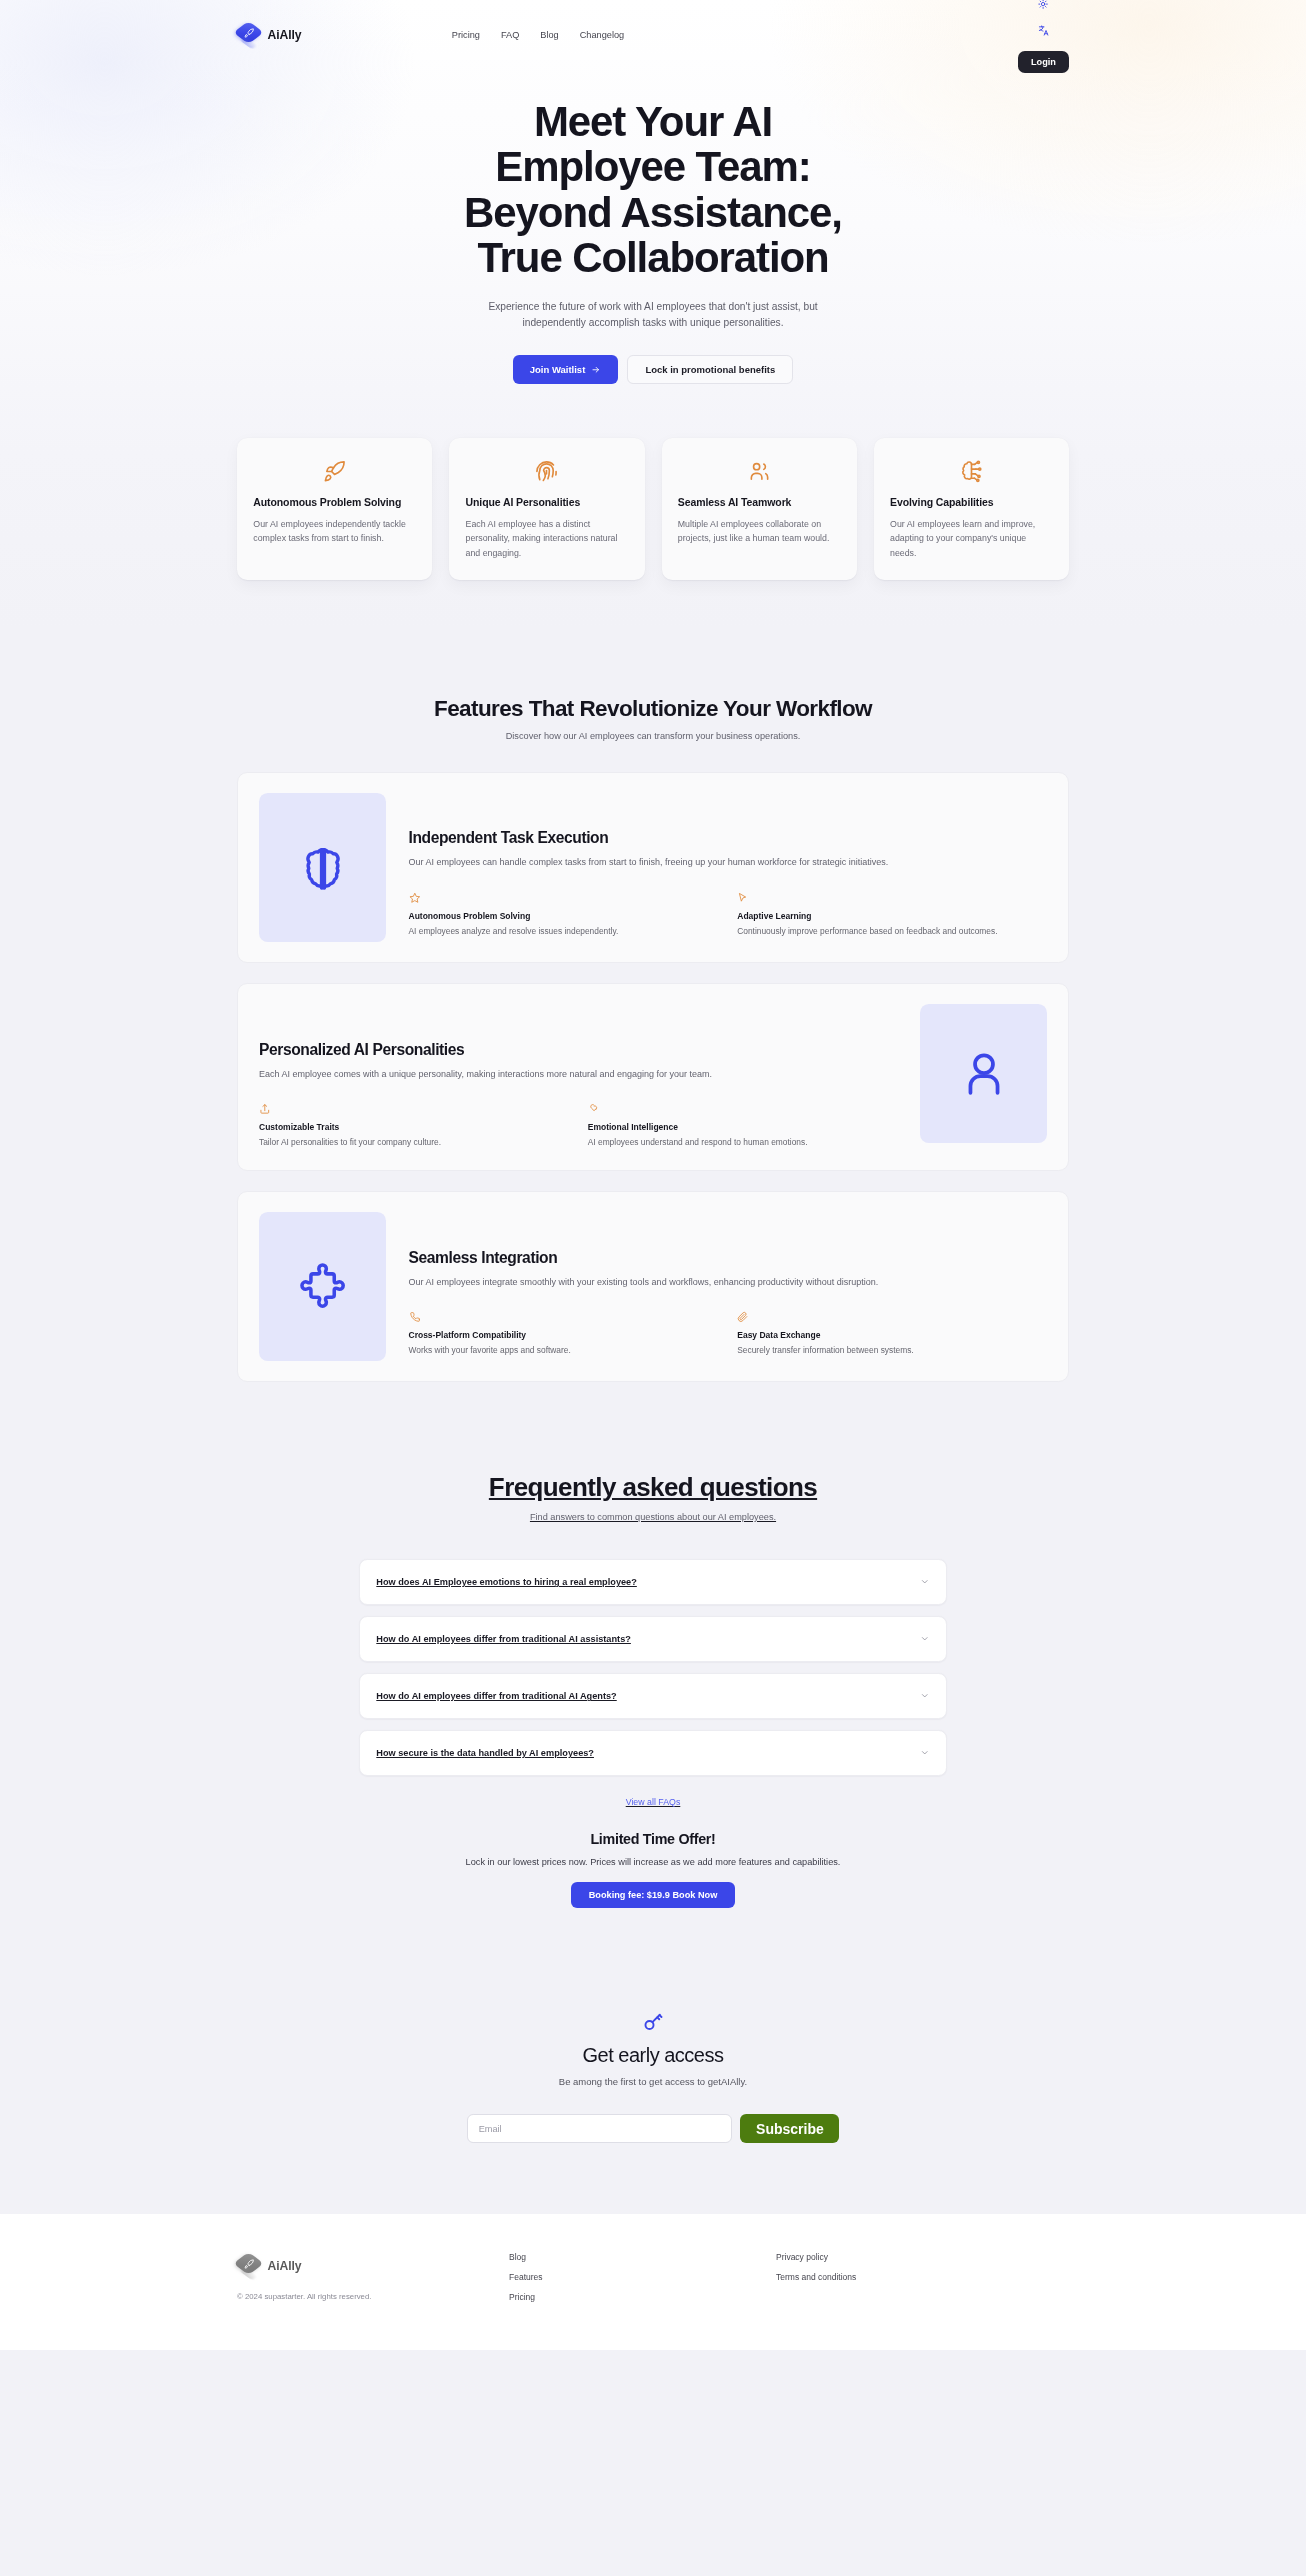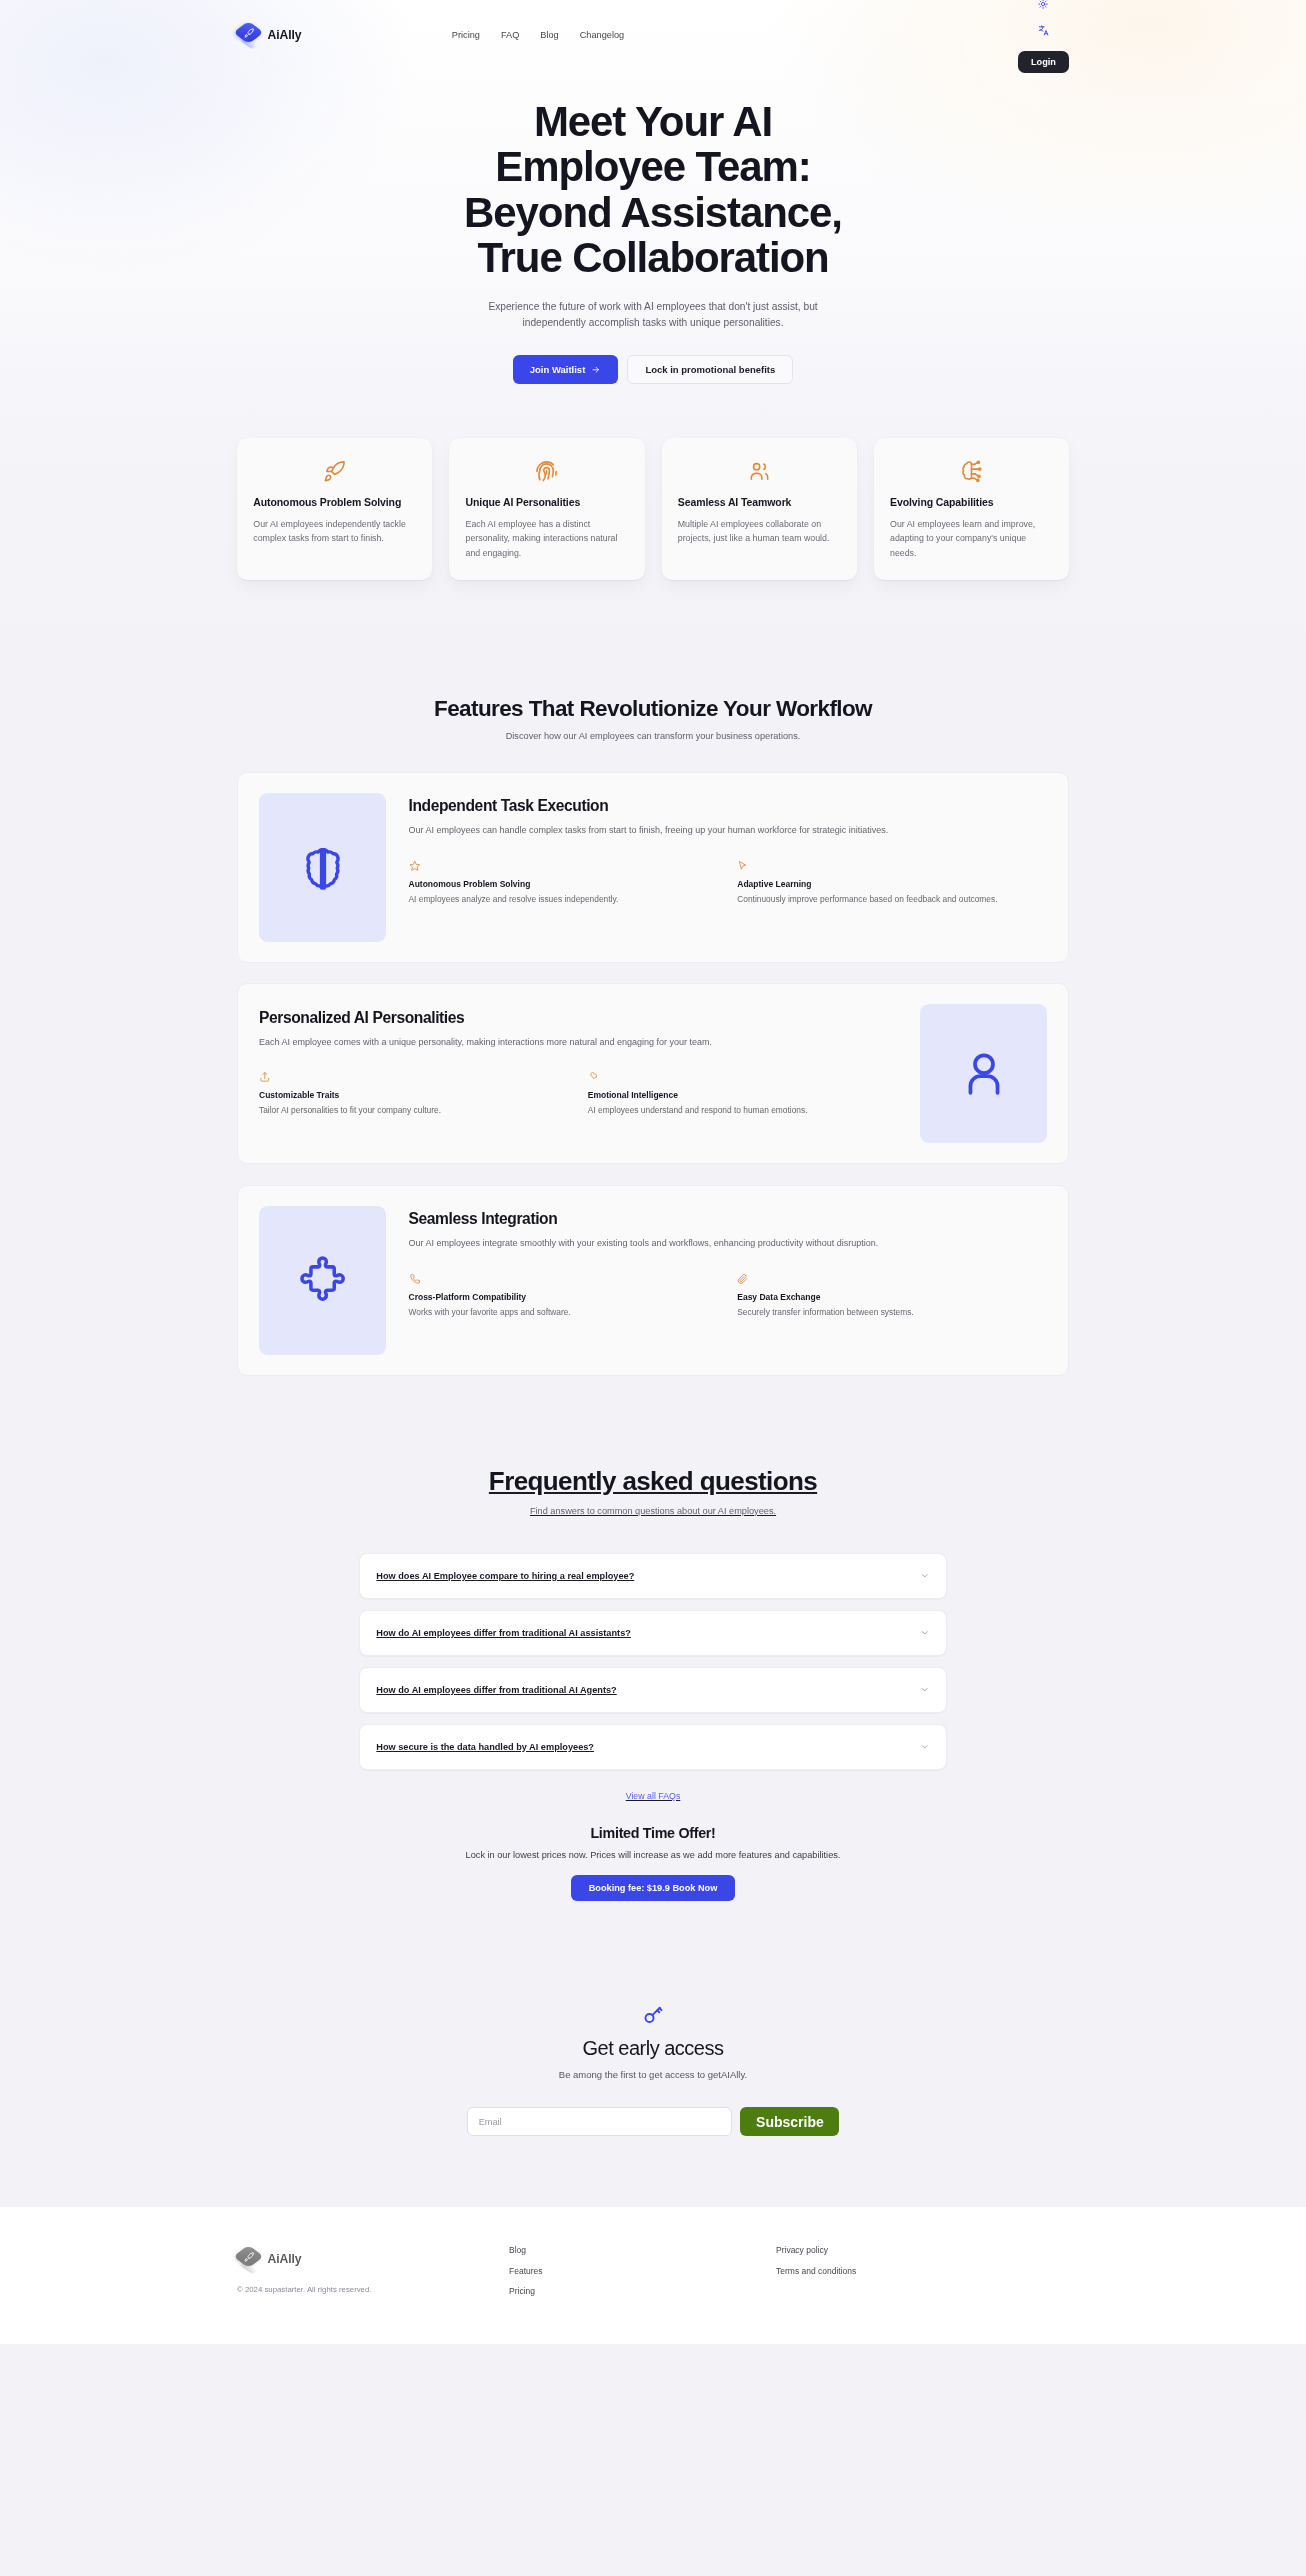--- a/index.html
+++ b/index.html
@@ -126,21 +126,21 @@
   }
   .feature-card.reverse { flex-direction: row-reverse; }
   .feature-media {
     width: 127px; flex: 0 0 127px; height: 149px;
     background: #e4e6fb; border-radius: 8.8px;
     display: flex; align-items: center; justify-content: center; color: #3b46e8;
   }
   .feature-card.reverse .feature-media { height: 139px; }
   .feature-body { flex: 1; padding-top: 4.1px; }
   .feature-body h3 {
-    font-size: 15.6px; font-weight: 800; letter-spacing: -0.4px; color: #15151f;
+    font-size: 15.6px; font-weight: 800; letter-spacing: -0.4px; color: #15151f; margin-top: 32px;
   }
   .feature-body > p.desc {
     margin-top: 8.2px; font-size: 9px; line-height: 1.72; color: #63636f; max-width: 633px;
   }
   .sub-grid {
     margin-top: 17.7px; display: grid; grid-template-columns: 1fr 1fr; gap: 11px 19px;
   }
   .sub-item .sub-icon { color: #e08a3c; height: 15px; display: flex; align-items: flex-end; }
   .sub-item h4 { margin-top: 7.5px; font-size: 8.5px; font-weight: 700; color: #16161f; }
   .sub-item p { margin-top: 4.1px; font-size: 8.4px; line-height: 1.62; color: #66666f; }
@@ -431,21 +431,21 @@
     </div>
   </section>
 
   <section class="faq-section">
     <div class="section-head">
       <h2 style="font-size:26px">Frequently asked questions</h2>
       <p>Find answers to common questions about our AI employees.</p>
     </div>
     <div class="faq-list">
       <div class="faq-item">
-        <span class="faq-q">How does AI Employee compare to hiring a real employee?</span>
+        <span class="faq-q">How does AI Employee emotions to hiring a real employee?</span>
         <span class="faq-chevron">
           <svg width="9.5" height="9.5" viewBox="0 0 24 24" fill="none" stroke="currentColor" stroke-width="2" stroke-linecap="round" stroke-linejoin="round">
               <path d="M6 9l6 6 6-6"></path>
             </svg>
         </span>
       </div>
       <div class="faq-item">
         <span class="faq-q">How do AI employees differ from traditional AI assistants?</span>
         <span class="faq-chevron">
           <svg width="9.5" height="9.5" viewBox="0 0 24 24" fill="none" stroke="currentColor" stroke-width="2" stroke-linecap="round" stroke-linejoin="round">

